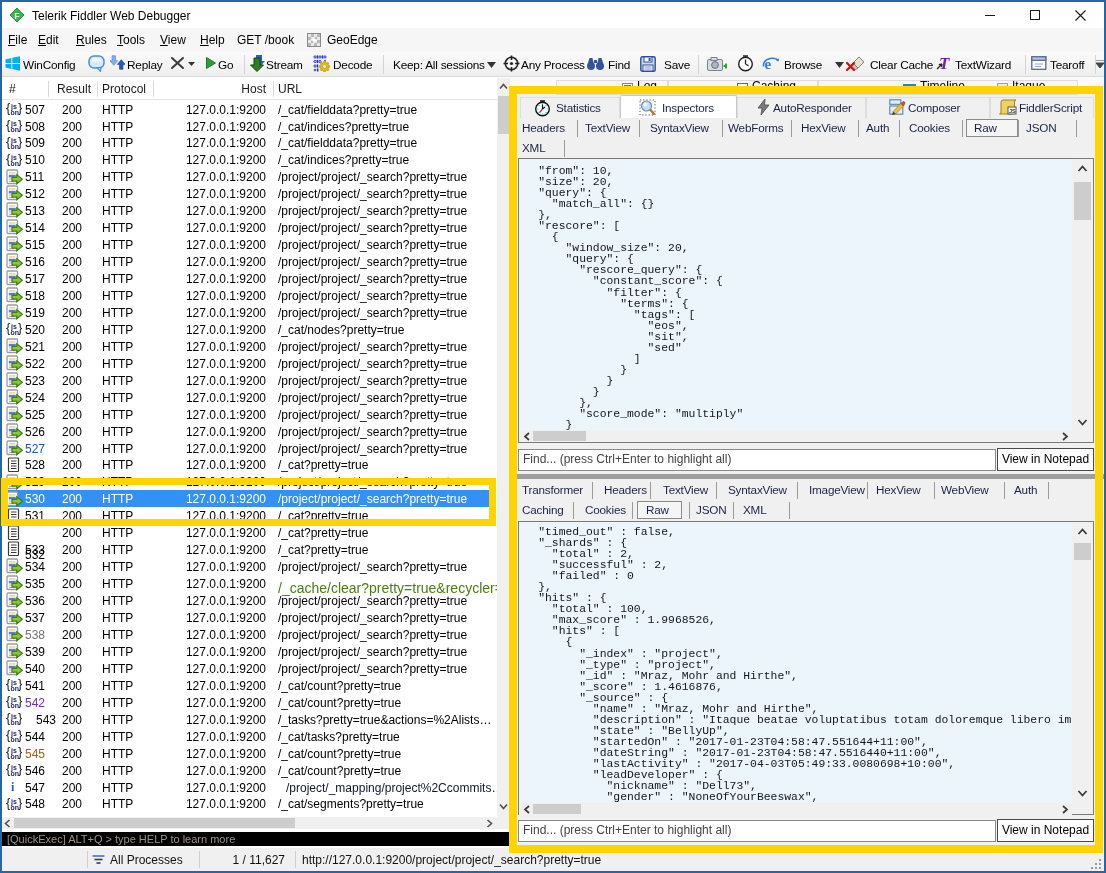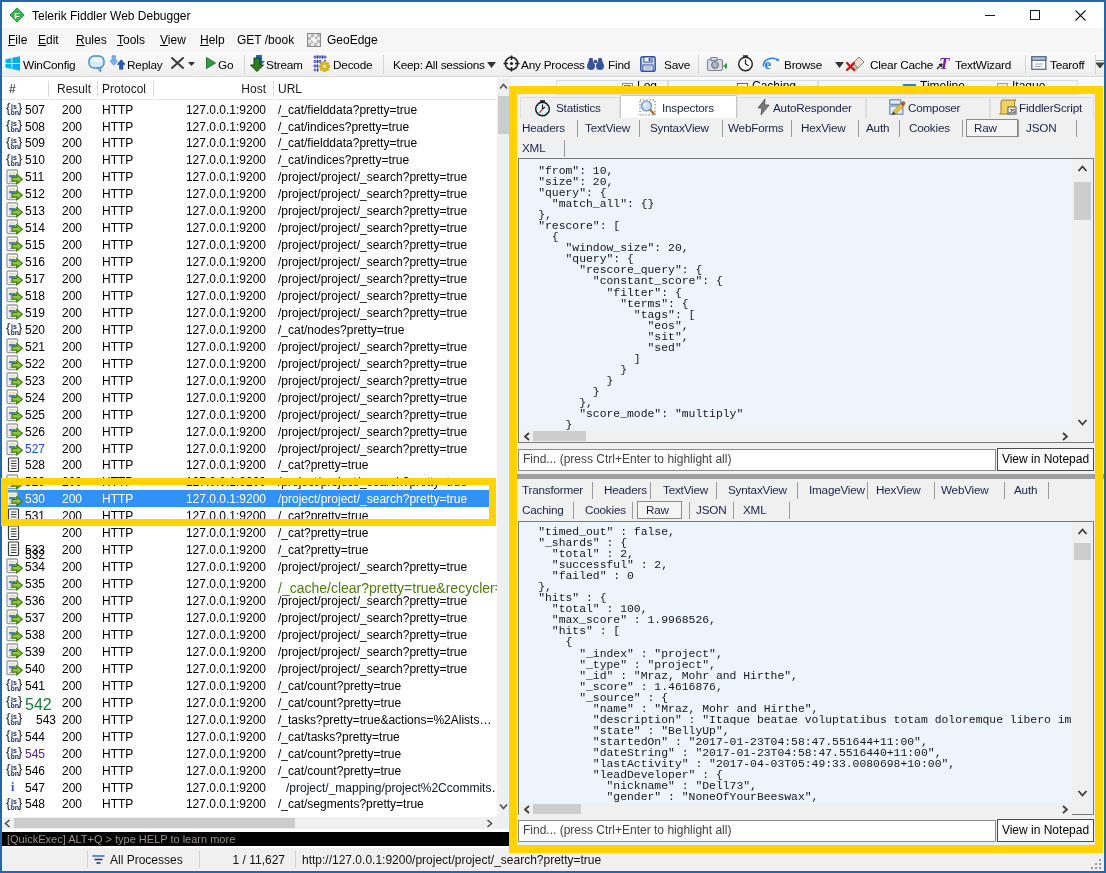--- a/index.html
+++ b/index.html
@@ -568,21 +568,21 @@
 <div class="ab" style="left:150px;top:611.0px;width:116px;text-align:right;font-size:12px;color:#000">127.0.0.1:9200</div>
 <div class="ab" style="left:278px;top:611.0px;font-size:12px;color:#000;white-space:nowrap">/project/project/_search?pretty=true</div>
 <div class="ab" style="left:6px;top:626.1px;width:16px;height:16px"><svg width="17" height="16" viewBox="0 0 17 16">
 <rect x="1" y="1" width="10.5" height="13.5" rx="1" fill="#fff" stroke="#9a9aa2" stroke-width="1.3"></rect>
 <rect x="3" y="3.2" width="6.5" height="1.4" fill="#e8d48a"></rect>
 <rect x="2.8" y="5.8" width="7" height="2.6" fill="#5b7fc4"></rect>
 <rect x="3" y="9.5" width="5" height="1.2" fill="#e8b0c0"></rect>
 <rect x="3" y="11.8" width="5" height="1.2" fill="#b8a8d8"></rect>
 <path d="M6 8.4 h4.8 V5.8 L16.4 10.3 L10.8 14.8 V12.2 H6 Z" fill="#8cc63e" stroke="#3f7d0a" stroke-width="1.2"></path>
     </svg></div>
-<div class="ab" style="left:25px;top:627.9px;font-size:12px;color:#000000">538</div>
+<div class="ab" style="left:25px;top:627.9px;font-size:12px;color:#737373">538</div>
 <div class="ab" style="left:62px;top:627.9px;font-size:12px;color:#000">200</div>
 <div class="ab" style="left:102px;top:627.9px;font-size:12px;color:#000">HTTP</div>
 <div class="ab" style="left:150px;top:627.9px;width:116px;text-align:right;font-size:12px;color:#000">127.0.0.1:9200</div>
 <div class="ab" style="left:278px;top:627.9px;font-size:12px;color:#000;white-space:nowrap">/project/project/_search?pretty=true</div>
 <div class="ab" style="left:6px;top:643.1px;width:16px;height:16px"><svg width="17" height="16" viewBox="0 0 17 16">
 <rect x="1" y="1" width="10.5" height="13.5" rx="1" fill="#fff" stroke="#9a9aa2" stroke-width="1.3"></rect>
 <rect x="3" y="3.2" width="6.5" height="1.4" fill="#e8d48a"></rect>
 <rect x="2.8" y="5.8" width="7" height="2.6" fill="#5b7fc4"></rect>
 <rect x="3" y="9.5" width="5" height="1.2" fill="#e8b0c0"></rect>
 <rect x="3" y="11.8" width="5" height="1.2" fill="#b8a8d8"></rect>
@@ -616,21 +616,21 @@
 <div class="ab" style="left:62px;top:678.8px;font-size:12px;color:#000">200</div>
 <div class="ab" style="left:102px;top:678.8px;font-size:12px;color:#000">HTTP</div>
 <div class="ab" style="left:150px;top:678.8px;width:116px;text-align:right;font-size:12px;color:#000">127.0.0.1:9200</div>
 <div class="ab" style="left:278px;top:678.8px;font-size:12px;color:#000;white-space:nowrap">/_cat/count?pretty=true</div>
 <div class="ab" style="left:6px;top:694.0px;width:16px;height:16px"><svg width="16" height="16" viewBox="0 0 16 16">
 <text x="0" y="11" font-family="Liberation Sans" font-size="13" fill="#222">{</text>
 <text x="12" y="11" font-family="Liberation Sans" font-size="13" fill="#222">}</text>
 <text x="5" y="7.5" font-family="Liberation Sans" font-size="7" font-weight="bold" fill="#1a2a6a">js</text>
 <text x="4.5" y="14" font-family="Liberation Sans" font-size="7" font-weight="bold" fill="#1a2a6a">on</text>
     </svg></div>
-<div class="ab" style="left:25px;top:695.8px;font-size:16px;color:#15803d">542</div>
+<div class="ab" style="left:25px;top:695.8px;font-size:12px;color:#6d28d9">542</div>
 <div class="ab" style="left:62px;top:695.8px;font-size:12px;color:#000">200</div>
 <div class="ab" style="left:102px;top:695.8px;font-size:12px;color:#000">HTTP</div>
 <div class="ab" style="left:150px;top:695.8px;width:116px;text-align:right;font-size:12px;color:#000">127.0.0.1:9200</div>
 <div class="ab" style="left:278px;top:695.8px;font-size:12px;color:#000;white-space:nowrap">/_cat/count?pretty=true</div>
 <div class="ab" style="left:6px;top:710.9px;width:16px;height:16px"><svg width="16" height="16" viewBox="0 0 16 16">
 <text x="0" y="11" font-family="Liberation Sans" font-size="13" fill="#222">{</text>
 <text x="12" y="11" font-family="Liberation Sans" font-size="13" fill="#222">}</text>
 <text x="5" y="7.5" font-family="Liberation Sans" font-size="7" font-weight="bold" fill="#1a2a6a">js</text>
 <text x="4.5" y="14" font-family="Liberation Sans" font-size="7" font-weight="bold" fill="#1a2a6a">on</text>
     </svg></div>
@@ -649,21 +649,21 @@
 <div class="ab" style="left:62px;top:729.6px;font-size:12px;color:#000">200</div>
 <div class="ab" style="left:102px;top:729.6px;font-size:12px;color:#000">HTTP</div>
 <div class="ab" style="left:150px;top:729.6px;width:116px;text-align:right;font-size:12px;color:#000">127.0.0.1:9200</div>
 <div class="ab" style="left:278px;top:729.6px;font-size:12px;color:#000;white-space:nowrap">/_cat/tasks?pretty=true</div>
 <div class="ab" style="left:6px;top:744.8px;width:16px;height:16px"><svg width="16" height="16" viewBox="0 0 16 16">
 <text x="0" y="11" font-family="Liberation Sans" font-size="13" fill="#222">{</text>
 <text x="12" y="11" font-family="Liberation Sans" font-size="13" fill="#222">}</text>
 <text x="5" y="7.5" font-family="Liberation Sans" font-size="7" font-weight="bold" fill="#1a2a6a">js</text>
 <text x="4.5" y="14" font-family="Liberation Sans" font-size="7" font-weight="bold" fill="#1a2a6a">on</text>
     </svg></div>
-<div class="ab" style="left:25px;top:746.6px;font-size:12px;color:#4c1d95">545</div>
+<div class="ab" style="left:25px;top:746.6px;font-size:12px;color:#a16207">545</div>
 <div class="ab" style="left:62px;top:746.6px;font-size:12px;color:#000">200</div>
 <div class="ab" style="left:102px;top:746.6px;font-size:12px;color:#000">HTTP</div>
 <div class="ab" style="left:150px;top:746.6px;width:116px;text-align:right;font-size:12px;color:#000">127.0.0.1:9200</div>
 <div class="ab" style="left:278px;top:746.6px;font-size:12px;color:#000;white-space:nowrap">/_cat/count?pretty=true</div>
 <div class="ab" style="left:6px;top:761.8px;width:16px;height:16px"><svg width="16" height="16" viewBox="0 0 16 16">
 <text x="0" y="11" font-family="Liberation Sans" font-size="13" fill="#222">{</text>
 <text x="12" y="11" font-family="Liberation Sans" font-size="13" fill="#222">}</text>
 <text x="5" y="7.5" font-family="Liberation Sans" font-size="7" font-weight="bold" fill="#1a2a6a">js</text>
 <text x="4.5" y="14" font-family="Liberation Sans" font-size="7" font-weight="bold" fill="#1a2a6a">on</text>
     </svg></div>

